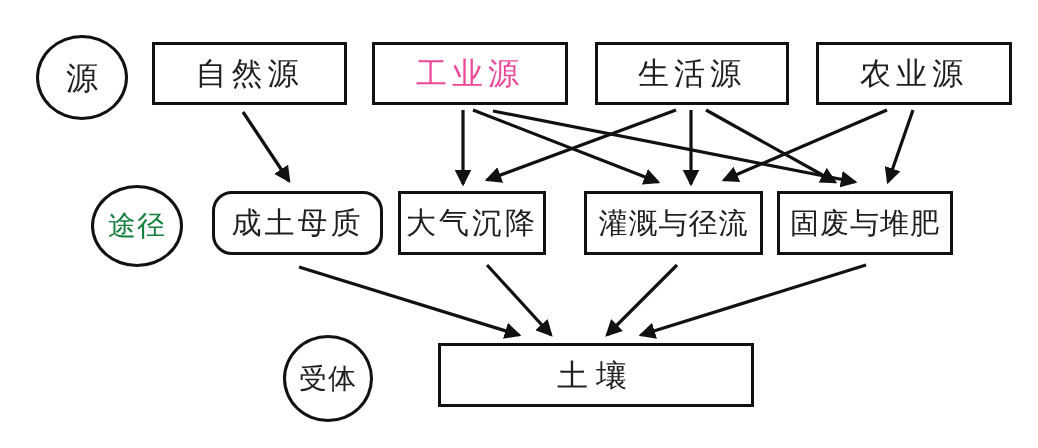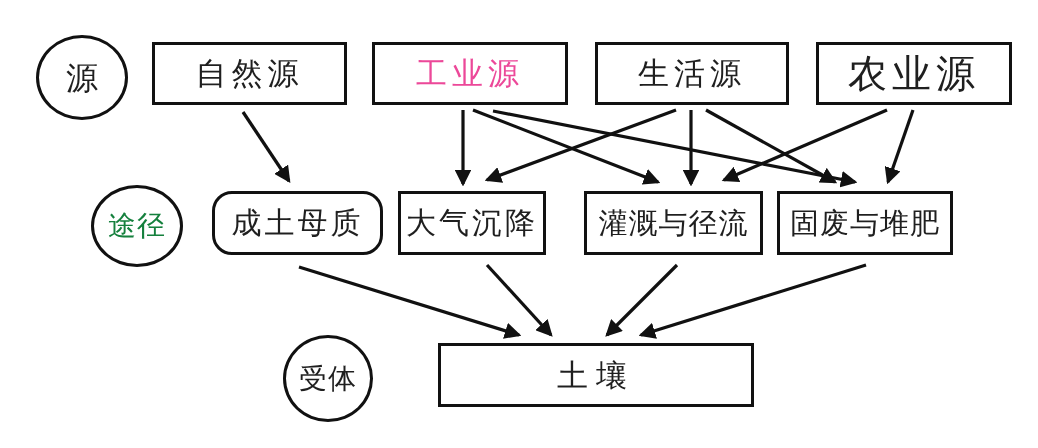--- a/index.html
+++ b/index.html
@@ -62,21 +62,21 @@
       <line x1="299" y1="267" x2="519" y2="335" stroke="#111111" stroke-width="3.2" marker-end="url(#arrowhead)"></line>
       <line x1="487" y1="265" x2="551" y2="335" stroke="#111111" stroke-width="3.2" marker-end="url(#arrowhead)"></line>
       <line x1="677" y1="265" x2="607" y2="335" stroke="#111111" stroke-width="3.2" marker-end="url(#arrowhead)"></line>
       <line x1="866" y1="265" x2="641" y2="335" stroke="#111111" stroke-width="3.2" marker-end="url(#arrowhead)"></line>
     </svg>
   <div id="node-layer">
       <div class="node ellipse" style="left: 36px; top: 35px; width: 92px; height: 85px; font-size: 32px; letter-spacing: 0px; color: rgb(31, 31, 31); border-color: rgb(17, 17, 17);">源</div>
       <div class="node box" style="left: 152px; top: 42px; width: 195px; height: 63px; font-size: 31px; letter-spacing: 5px; color: rgb(31, 31, 31); border-color: rgb(17, 17, 17);">自然源</div>
       <div class="node box" style="left: 372px; top: 42px; width: 196px; height: 63px; font-size: 31px; letter-spacing: 5px; color: #ec4899; border-color: rgb(17, 17, 17);">工业源</div>
       <div class="node box" style="left: 595px; top: 42px; width: 194px; height: 63px; font-size: 31px; letter-spacing: 5px; color: rgb(31, 31, 31); border-color: rgb(17, 17, 17);">生活源</div>
-      <div class="node box" style="left: 816px; top: 42px; width: 196px; height: 63px; font-size: 39px; letter-spacing: 5px; color: rgb(31, 31, 31); border-color: rgb(17, 17, 17);">农业源</div>
+      <div class="node box" style="left: 816px; top: 42px; width: 196px; height: 63px; font-size: 31px; letter-spacing: 5px; color: rgb(31, 31, 31); border-color: rgb(17, 17, 17);">农业源</div>
       <div class="node ellipse" style="left: 91px; top: 185px; width: 92px; height: 82px; font-size: 28px; letter-spacing: 1px; color: #15803d; border-color: rgb(17, 17, 17);">途径</div>
       <div class="node box" style="left: 212px; top: 191px; width: 171px; height: 64px; font-size: 30px; letter-spacing: 3px; color: rgb(31, 31, 31); border-color: rgb(17, 17, 17); border-radius: 20px;">成土母质</div>
       <div class="node box" style="left: 398px; top: 191px; width: 148px; height: 64px; font-size: 30px; letter-spacing: 3px; color: rgb(31, 31, 31); border-color: rgb(17, 17, 17);">大气沉降</div>
       <div class="node box" style="left: 584px; top: 191px; width: 179px; height: 64px; font-size: 29px; letter-spacing: 1px; color: rgb(31, 31, 31); border-color: rgb(17, 17, 17);">灌溉与径流</div>
       <div class="node box" style="left: 777px; top: 191px; width: 176px; height: 64px; font-size: 29px; letter-spacing: 1px; color: rgb(31, 31, 31); border-color: rgb(17, 17, 17);">固废与堆肥</div>
       <div class="node ellipse" style="left: 283px; top: 335px; width: 90px; height: 87px; font-size: 28px; letter-spacing: 1px; color: rgb(31, 31, 31); border-color: rgb(17, 17, 17);">受体</div>
       <div class="node box" style="left: 422px; top: 343px; width: 316px; height: 64px; font-size: 31px; letter-spacing: 8px; color: rgb(31, 31, 31); border-color: rgb(17, 17, 17); margin-left: 16px;">土壤</div>
     </div>
 </div>
 

